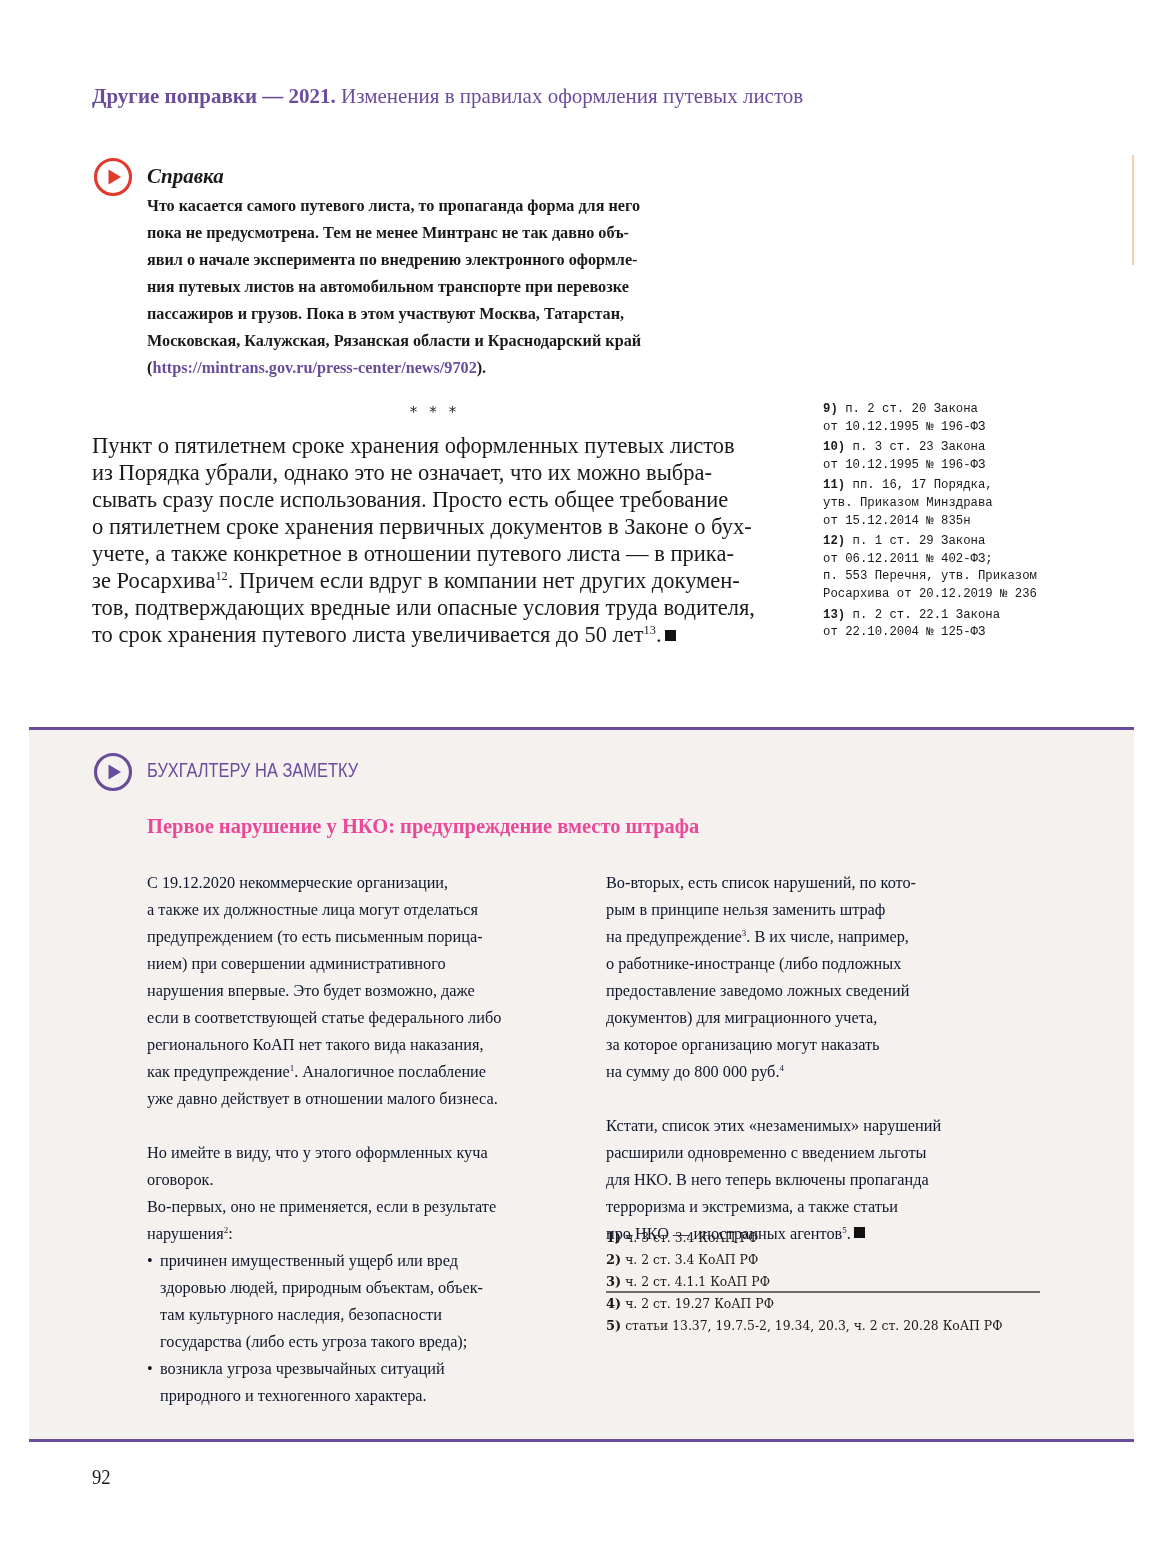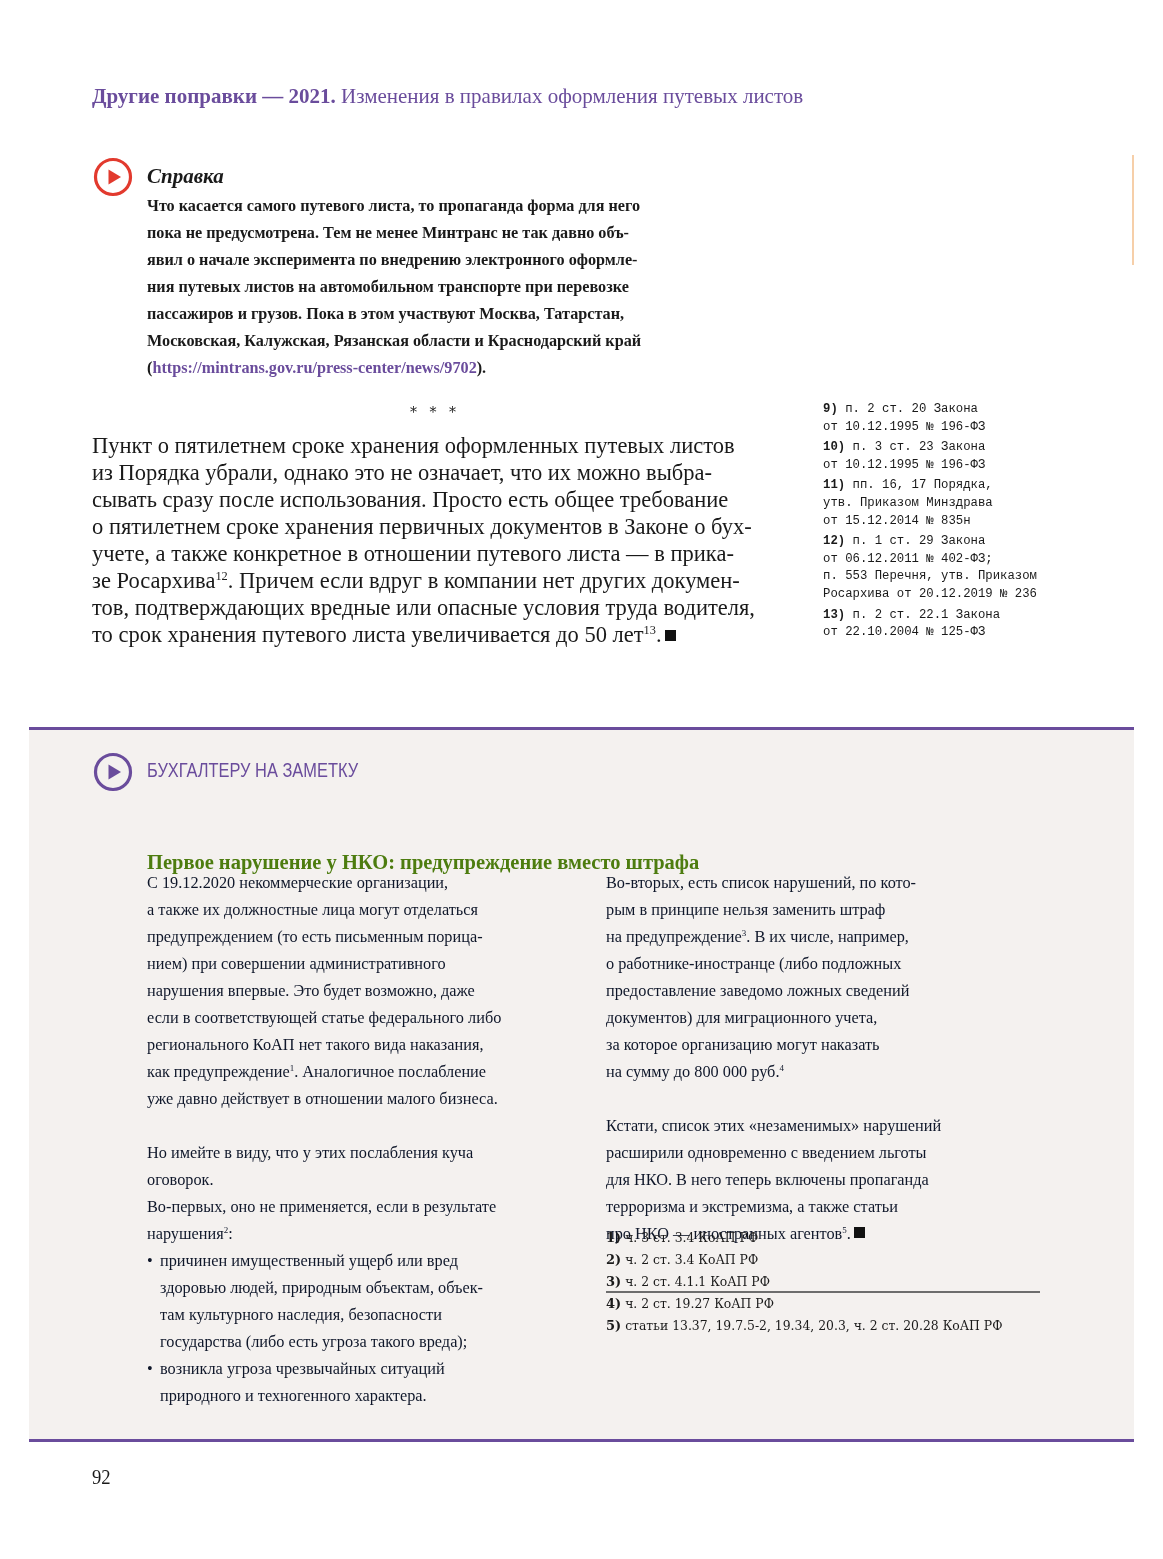--- a/index.html
+++ b/index.html
@@ -28,21 +28,21 @@
     .endmark { display: inline-block; width: 11px; height: 11px; background: #111; margin-left: 3px; vertical-align: 1px; }
 
     .footnotes-right { position: absolute; left: 823px; top: 401px; width: 230px; font-family: "DejaVu Serif", serif; font-size: 12.3px; line-height: 17.6px; color: #1a1a1a; }
     .footnotes-right .fn { margin-bottom: 3px; }
     .footnotes-right .fn-num { font-weight: bold; }
     .footnotes-right .line { display: block; white-space: nowrap; font-family: Liberation Mono, monospace; }
 
     .box { position: absolute; left: 29px; top: 727px; width: 1105px; height: 715px; background: #f4f1ef; border-top: 3px solid #6a4c9c; border-bottom: 3px solid #6a4c9c; }
     .box-icon { left: 93px; top: 752px; }
     .box-label { position: absolute; left: 147px; top: 759px; font-family: "Liberation Sans", sans-serif; font-size: 20px; color: #6a4c9c; transform: scaleX(0.82); transform-origin: left top; white-space: nowrap; }
-    .box-title { position: absolute; left: 147px; top: 815px; font-family: "Liberation Serif", serif; font-weight: bold; font-size: 20.5px; color: #4d7c0f; white-space: nowrap; margin-top: 36px; }
+    .box-title { position: absolute; left: 147px; top: 815px; font-family: "Liberation Serif", serif; font-weight: bold; font-size: 20.5px; color: #ec4899; white-space: nowrap; }
 
     .col { position: absolute; font-family: Liberation Serif, serif; font-size: 16.3px; line-height: 27px; color: #0f172a; }
     .col .line { display: block; white-space: nowrap; }
     .col .gap { display: block; height: 27px; }
     .col-left { left: 147px; top: 869px; width: 440px; }
     .col-right { left: 606px; top: 869px; width: 440px; }
     .bullet-line { display: block; white-space: nowrap; padding-left: 13px; position: relative; }
     .bullet-line .bullet { position: absolute; left: 0; top: 0; }
 
     .fn-rule { position: absolute; left: 606px; top: 1291px; width: 434px; height: 1.5px; background: #6d6d6d; }
@@ -131,21 +131,21 @@
   <span class="line">С 19.12.2020 некоммерческие организации,</span>
   <span class="line">а также их должностные лица могут отделаться</span>
   <span class="line">предупреждением (то есть письменным порица-</span>
   <span class="line">нием) при совершении административного</span>
   <span class="line">нарушения впервые. Это будет возможно, даже</span>
   <span class="line">если в соответствующей статье федерального либо</span>
   <span class="line">регионального КоАП нет такого вида наказания,</span>
   <span class="line"><span>как предупреждение</span><sup>1</sup><span>. Аналогичное послабление</span></span>
   <span class="line">уже давно действует в отношении малого бизнеса.</span>
   <span class="gap"></span>
-  <span class="line">Но имейте в виду, что у этих послабления куча</span>
+  <span class="line">Но имейте в виду, что у этого оформленных куча</span>
   <span class="line">оговорок.</span>
   <span class="line">Во-первых, оно не применяется, если в результате</span>
   <span class="line"><span>нарушения</span><sup>2</sup><span>:</span></span>
   <span class="bullet-line"><span class="bullet">•</span><span>причинен имущественный ущерб или вред</span></span>
   <span class="bullet-line">здоровью людей, природным объектам, объек-</span>
   <span class="bullet-line">там культурного наследия, безопасности</span>
   <span class="bullet-line">государства (либо есть угроза такого вреда);</span>
   <span class="bullet-line"><span class="bullet">•</span><span>возникла угроза чрезвычайных ситуаций</span></span>
   <span class="bullet-line">природного и техногенного характера.</span>
 </div>

